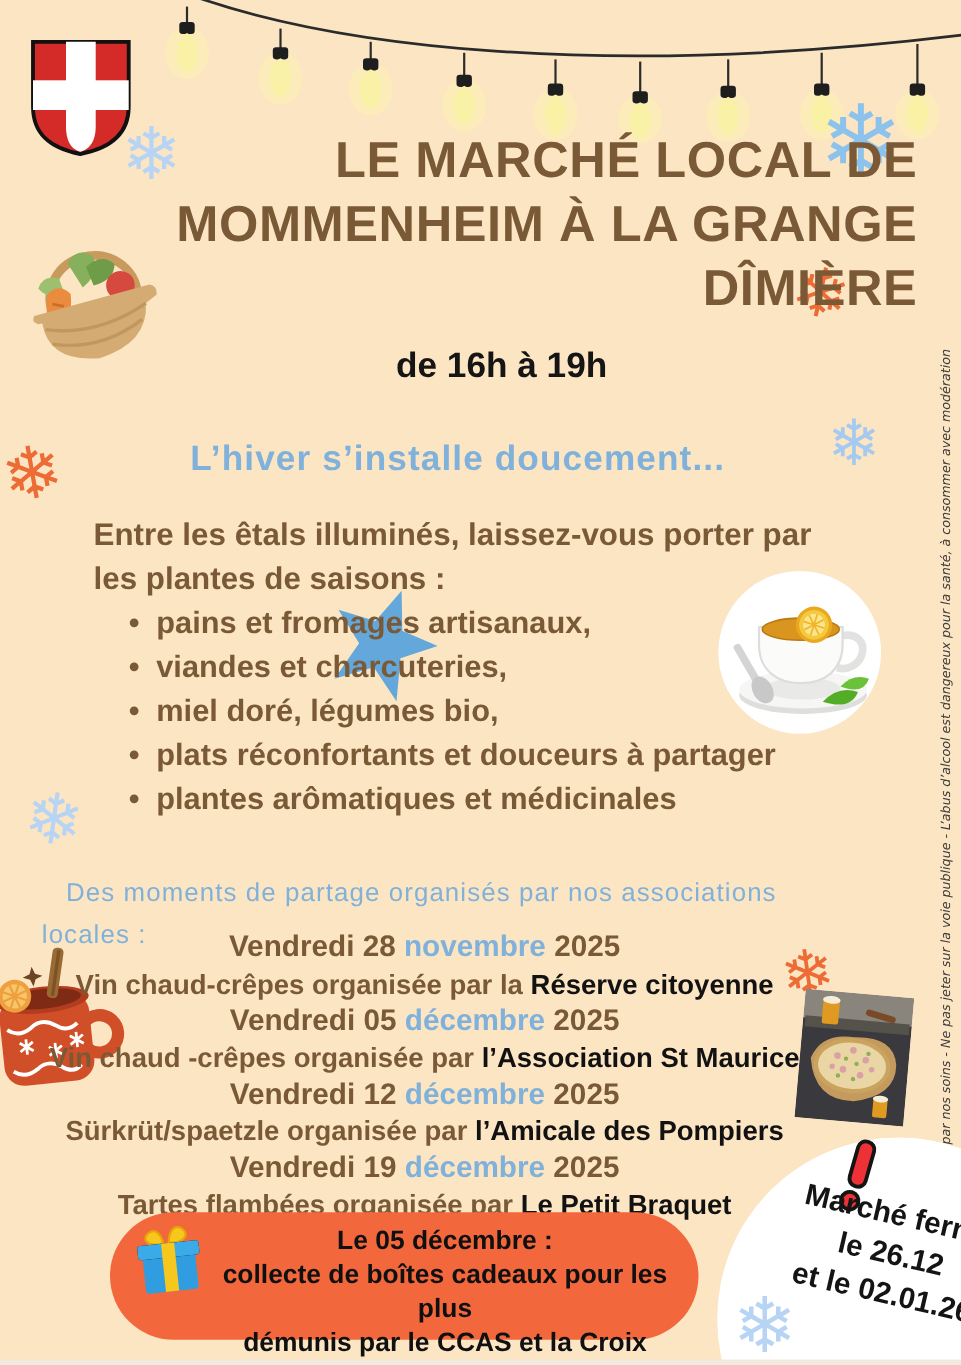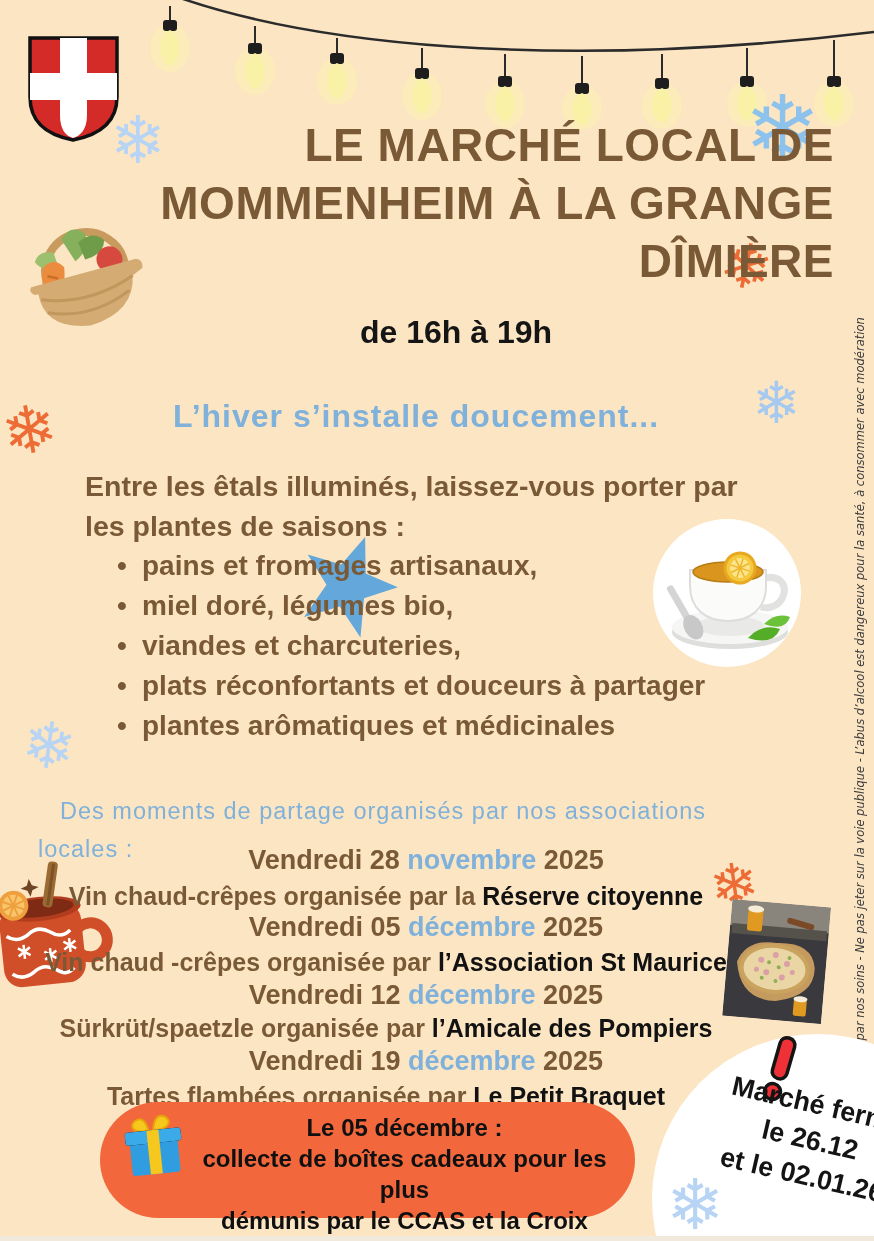--- a/index.html
+++ b/index.html
@@ -33,21 +33,21 @@
   .products { position:absolute; left:102px; top:550px; margin:0; padding:0; list-style:none; z-index:2; }
   .products li { height:40px; font-size:28px; font-weight:bold; color: var(--title-brown, #7a5a36); }
   .products .blt { display:inline-block; width:40px; text-align:center; }
 
   .assoc {
     position:absolute; z-index:2; font-weight:normal; font-size:23.5px; letter-spacing:1px;
     color: var(--heading-blue, #7fb1da);
   }
   .events { position:absolute; left:0; top:0; width:772px; z-index:2; }
   .ev-date { position:absolute; width:772px; text-align:center; font-size:27px; font-weight:bold;
-             color: var(--title-brown, #7a5a36); padding-left: 40px; }
+             color: var(--title-brown, #7a5a36); }
   .ev-date .month { color: var(--heading-blue, #7fb1da); }
   .ev-desc { position:absolute; width:772px; text-align:center; font-size:25px; font-weight:bold;
              color: var(--title-brown, #7a5a36); }
   .ev-desc .org { color:#121212; }
 
   .donation {
     position:absolute; left:100px; top:1102px; width:535px; height:116px;
     background: var(--box-orange, #f2683c); border-radius:58px; z-index:2;
   }
   .donation-text {
@@ -182,22 +182,22 @@
     <path d="M50,2 L63,36 L98,38 L70,60 L80,98 L50,76 L20,98 L30,60 L2,38 L37,36 Z" fill="#63a7db"></path>
   </svg>
 
   <div class="intro">
     <div>Entre les êtals illuminés, laissez-vous porter par</div>
     <div>les plantes de saisons :</div>
   </div>
 
   <ul class="products">
     <li><span class="blt">•</span><span>pains et fromages artisanaux,</span></li>
+    <li><span class="blt">•</span><span>viandes et charcuteries,</span></li>
     <li><span class="blt">•</span><span>miel doré, légumes bio,</span></li>
-    <li><span class="blt">•</span><span>viandes et charcuteries,</span></li>
     <li><span class="blt">•</span><span>plats réconfortants et douceurs à partager</span></li>
     <li><span class="blt">•</span><span>plantes arômatiques et médicinales</span></li>
   </ul>
 
   <div class="abs deco" style="left:652px;top:518px">
     <svg width="150" height="150" viewBox="0 0 150 150">
       <circle cx="75" cy="75" r="74" fill="#ffffff"></circle>
       <ellipse cx="78" cy="114" rx="58" ry="17" fill="#dededc"></ellipse>
       <ellipse cx="78" cy="109" rx="58" ry="17" fill="#f6f6f4"></ellipse>
       <ellipse cx="78" cy="108" rx="34" ry="10" fill="#e9e9e7"></ellipse>

